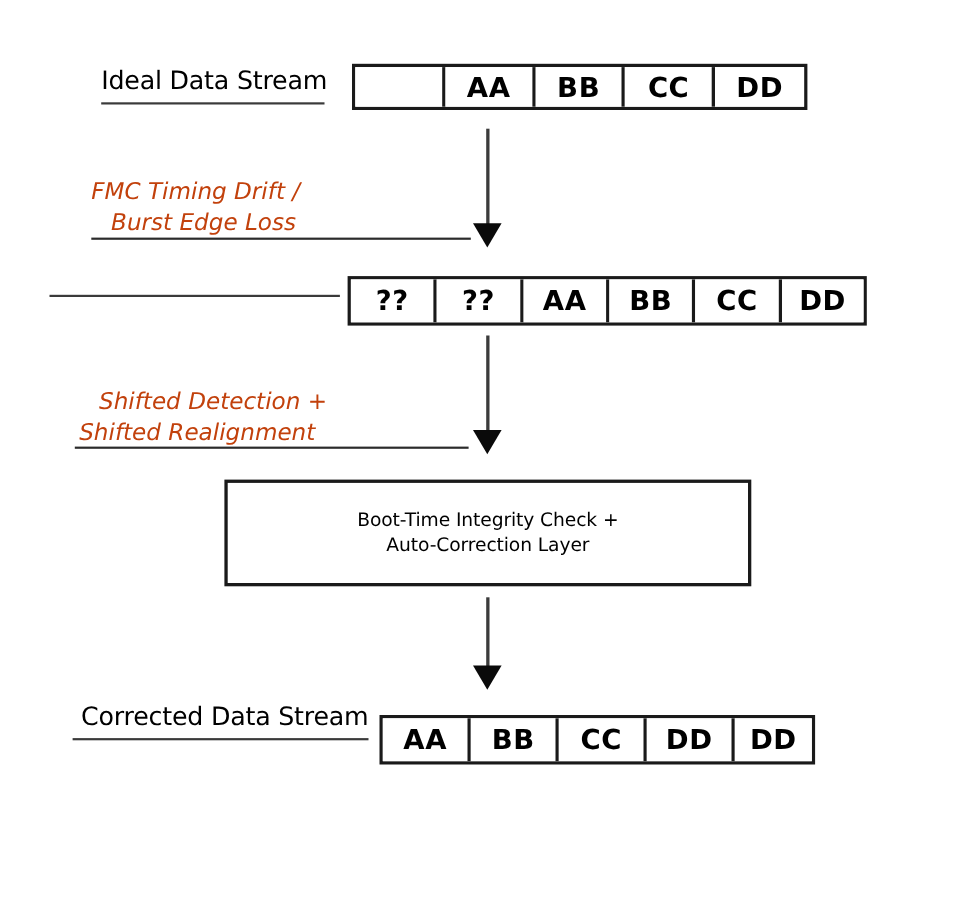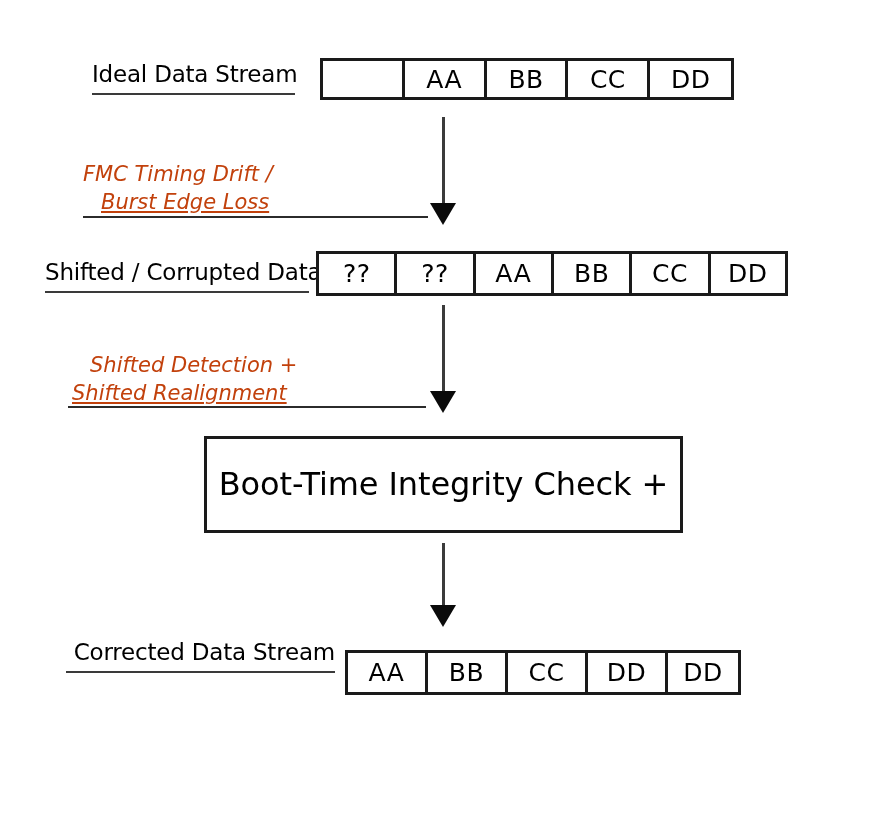--- a/index.html
+++ b/index.html
@@ -43,21 +43,21 @@
     position: absolute;
     font-family: "DejaVu Sans", sans-serif;
     font-style: italic;
     font-size: 21px;
     font-weight: 400;
     color: #c2410c;
     white-space: nowrap;
     line-height: 1.32;
   }
   .stage-label .l1 { display: block; }
-  .stage-label .l2 { display: block; text-decoration: underline; }
+  .stage-label .l2 { display: block; }
   .stage-rule {
     position: absolute;
     height: 2px;
     background: #2b2b2b;
   }
 
   
   .strip {
     position: absolute;
     display: flex;
@@ -65,21 +65,21 @@
     border: 3px solid #1a1a1a;
     background: #ffffff;
   }
   .cell {
     box-sizing: border-box;
     display: flex;
     align-items: center;
     justify-content: center;
     font-family: "DejaVu Sans", sans-serif;
     font-size: 25px;
-    font-weight: 400;
+    font-weight: 700;
     color: #000000;
     letter-spacing: 0.5px;
     border-right: 3px solid #1a1a1a;
     background: #ffffff;
   }
   .cell:last-child {
     border-right: none;
   }
 
   
@@ -88,21 +88,21 @@
     box-sizing: border-box;
     border: 3px solid #1a1a1a;
     background: #ffffff;
     display: flex;
     flex-direction: column;
     align-items: center;
     justify-content: center;
   }
   .process-box .pline {
     font-family: "DejaVu Sans", sans-serif;
-    font-size: 32px;
+    font-size: 17px;
     font-weight: 400;
     color: #000000;
     line-height: 1.32;
     white-space: nowrap;
     letter-spacing: -0.1px;
   }
 
   
   .arrow {
     position: absolute;
@@ -150,21 +150,20 @@
     <div class="head"></div>
   </div>
 
   <div class="stage-label" style="left:83px; top:161px;">
     <span class="l1">FMC Timing Drift /</span>
     <span class="l2" style="padding-left:18px;">Burst Edge Loss</span>
   </div>
   <div class="stage-rule" style="left:83px; top:216px; width:345px;"></div>
 
   <div class="row-label" style="left:45px; top:261px; width:264px;">
-    <span>Shifted / Corrupted Data</span>
     <span class="underline"></span>
   </div>
 
   <div class="strip" style="left:316px; top:251px; width:472px; height:45px;">
     <div class="cell" style="width:79px;">??</div>
     <div class="cell" style="width:79px;">??</div>
     <div class="cell" style="width:79px;">AA</div>
     <div class="cell" style="width:79px;">BB</div>
     <div class="cell" style="width:79px;">CC</div>
     <div class="cell" style="width:75px;">DD</div>
@@ -176,20 +175,21 @@
   </div>
 
   <div class="stage-label" style="left:72px; top:352px;">
     <span class="l1" style="padding-left:18px;">Shifted Detection +</span>
     <span class="l2">Shifted Realignment</span>
   </div>
   <div class="stage-rule" style="left:68px; top:406px; width:358px;"></div>
 
   <div class="process-box" style="left:204px; top:436px; width:479px; height:97px;">
     <div class="pline">Boot-Time Integrity Check +</div>
+    <div class="pline">Auto-Correction Layer</div>
   </div>
 
   <div class="arrow" style="left:430px; top:543px; width:26px; height:84px;">
     <div class="shaft" style="height:64px;"></div>
     <div class="head"></div>
   </div>
 
   <div class="row-label" style="left:66px; top:641px; width:269px;">
     <span>Corrected Data Stream</span>
     <span class="underline"></span>

